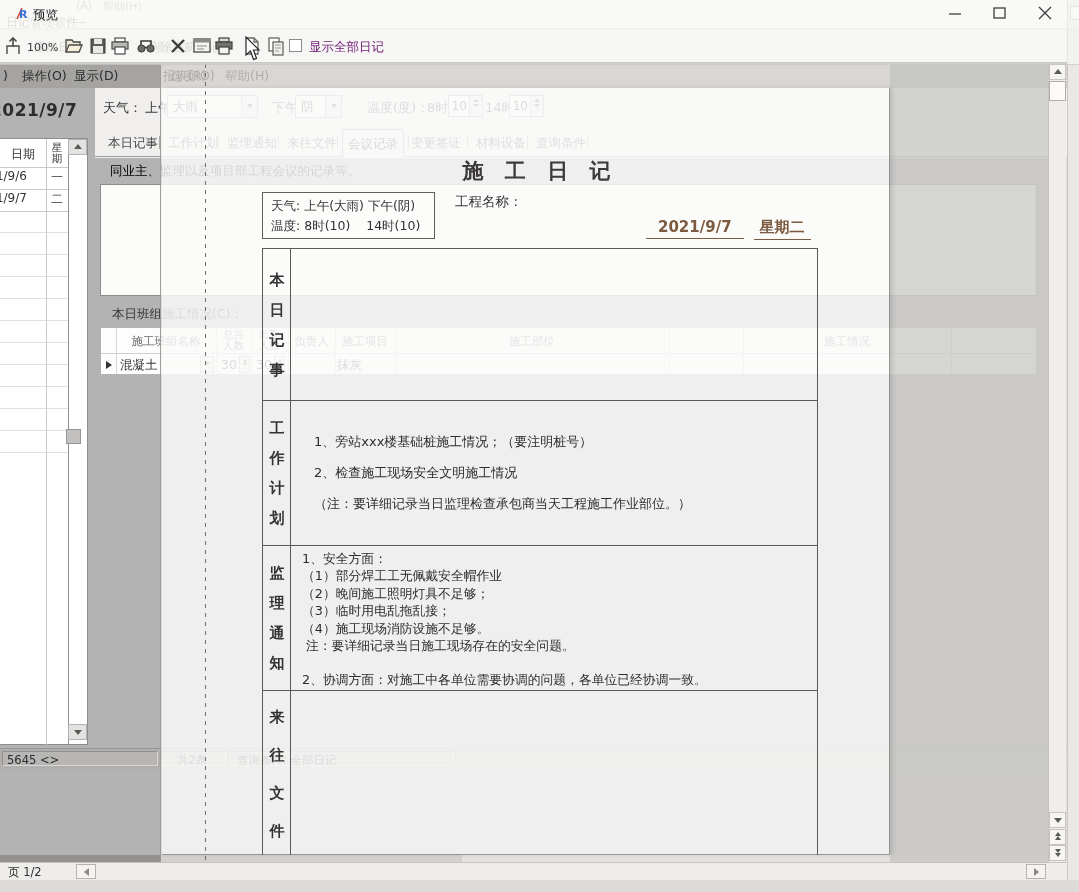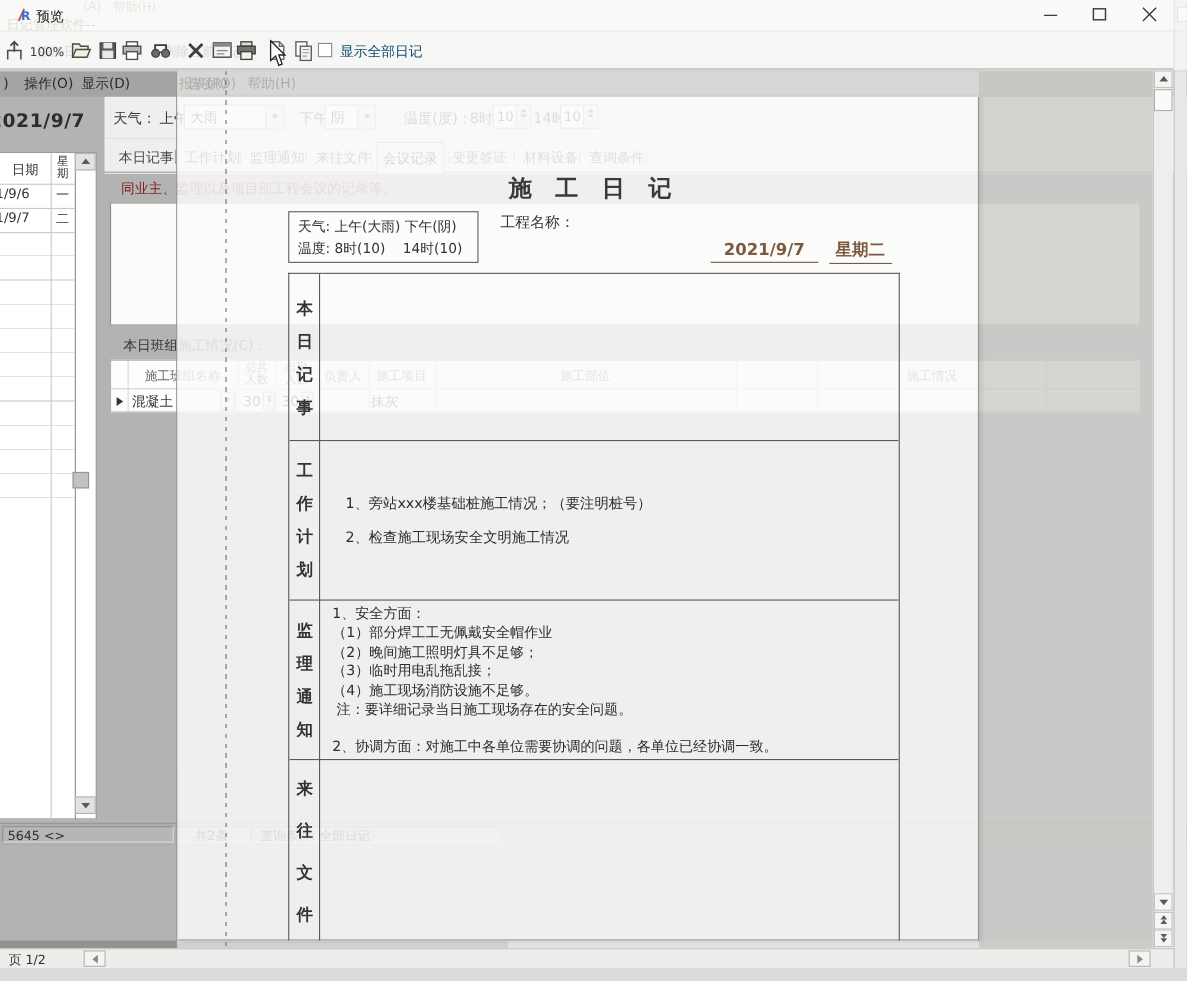--- a/index.html
+++ b/index.html
@@ -215,21 +215,21 @@
     <span class="tab-sep" style="left:313px;"></span>
     <span class="tab" style="left:316px;">变更签证</span>
     <span class="tab-sep" style="left:372px;"></span>
     <span class="tab" style="left:381px;">材料设备</span>
     <span class="tab-sep" style="left:432px;"></span>
     <span class="tab" style="left:441px;">查询条件</span>
     <span class="tab-sep" style="left:492px;"></span>
   </div>
 
   <div class="abs hint-row">
-    <span class="abs" style="left:15px;top:5px;font-size:12.5px;color:#7f1d1d;">同业主、监理以及项目部工程会议的记录等。</span>
+    <span class="abs" style="left:15px;top:5px;font-size:12.5px;color:#000000;">同业主、监理以及项目部工程会议的记录等。</span>
   </div>
 
   <div class="abs bigbox"></div>
 
   <span class="abs" style="left:112px;top:306px;font-size:12.5px;color:#333;z-index:1;">本日班组施工情况(C)：</span>
 
   <div class="abs crew-table">
     <div class="ct-h" style="top:25px;"></div>
     <div class="ct-v" style="left:15px;"></div>
     <div class="ct-v" style="left:115px;"></div>
@@ -301,20 +301,21 @@
         </div>
       <div class="sec-content"></div>
     </div>
     <div class="doc-sec" style="top:152px;height:145px;">
       <div class="sec-label">
           <span>工作计划</span>
         </div>
       <div class="sec-content plan-content">
         <div>1、旁站xxx楼基础桩施工情况；（要注明桩号）</div>
         <div>2、检查施工现场安全文明施工情况</div>
+        <div>（注：要详细记录当日监理检查承包商当天工程施工作业部位。）</div>
       </div>
     </div>
     <div class="doc-sec" style="top:297px;height:145px;">
       <div class="sec-label">
           <span>监理通知</span>
         </div>
       <div class="sec-content notice-content">
         <div>1、安全方面：</div>
         <div>（1）部分焊工工无佩戴安全帽作业</div>
         <div>（2）晚间施工照明灯具不足够；</div>
@@ -453,21 +454,21 @@
         </svg>
     </span>
     <span class="tbicon" style="left:266px;">
       <svg width="20" height="20" viewBox="0 0 20 20">
           <rect x="3" y="2" width="10" height="13" fill="#fdfdfc" stroke="#5a5a58" stroke-width="1.2"></rect>
           <rect x="7" y="6" width="10" height="13" fill="#f0f0ee" stroke="#5a5a58" stroke-width="1.2"></rect>
           <path d="M9 9h6M9 12h6M9 15h4" stroke="#9a9a98" stroke-width="1"></path>
         </svg>
     </span>
     <span class="pv-check"></span>
-    <span class="abs" style="left:309px;top:11px;font-size:12.5px;color:#0c4a6e;">显示全部日记</span>
+    <span class="abs" style="left:309px;top:11px;font-size:12.5px;color:#701a75;">显示全部日记</span>
   </div>
 
   <span class="abs pv-cursor">
     <svg width="18" height="26" viewBox="0 0 18 26">
         <path d="M1 1v18l4.5-4 3 8.5 3-1.2-3-8.3H14z" fill="#ffffff" stroke="#222" stroke-width="1.2"></path>
       </svg>
   </span>
 
 </div>
 

